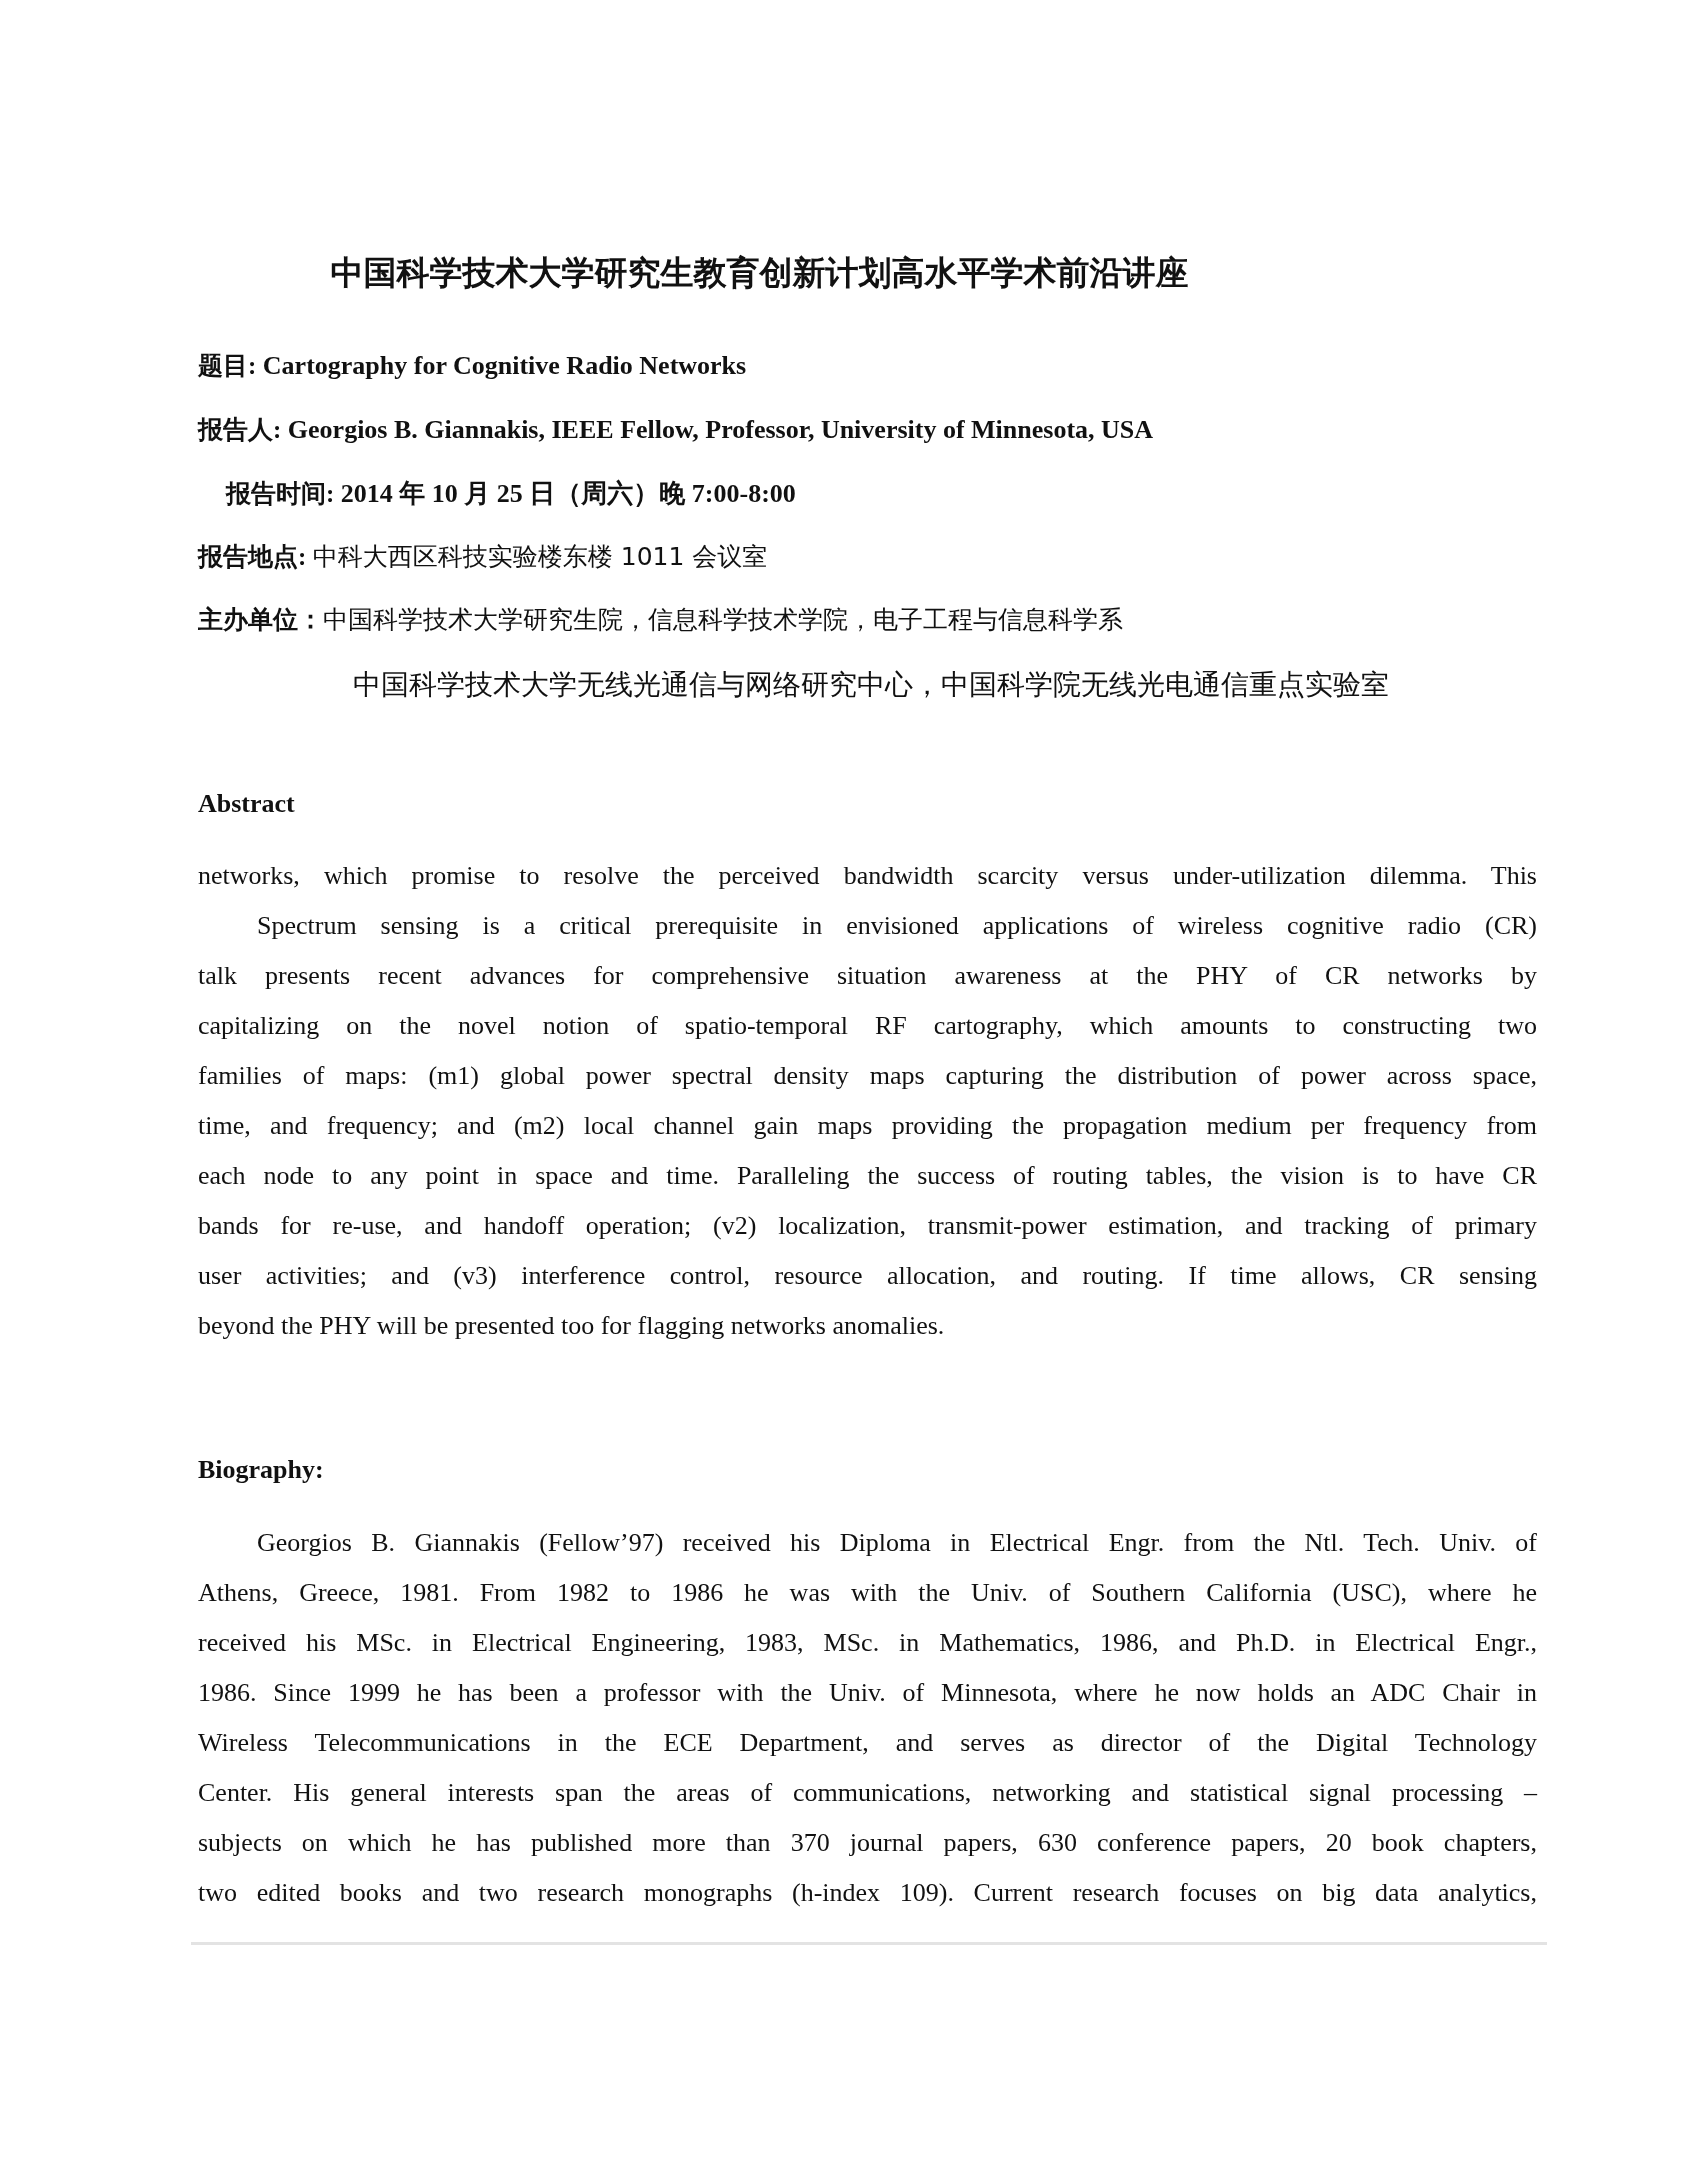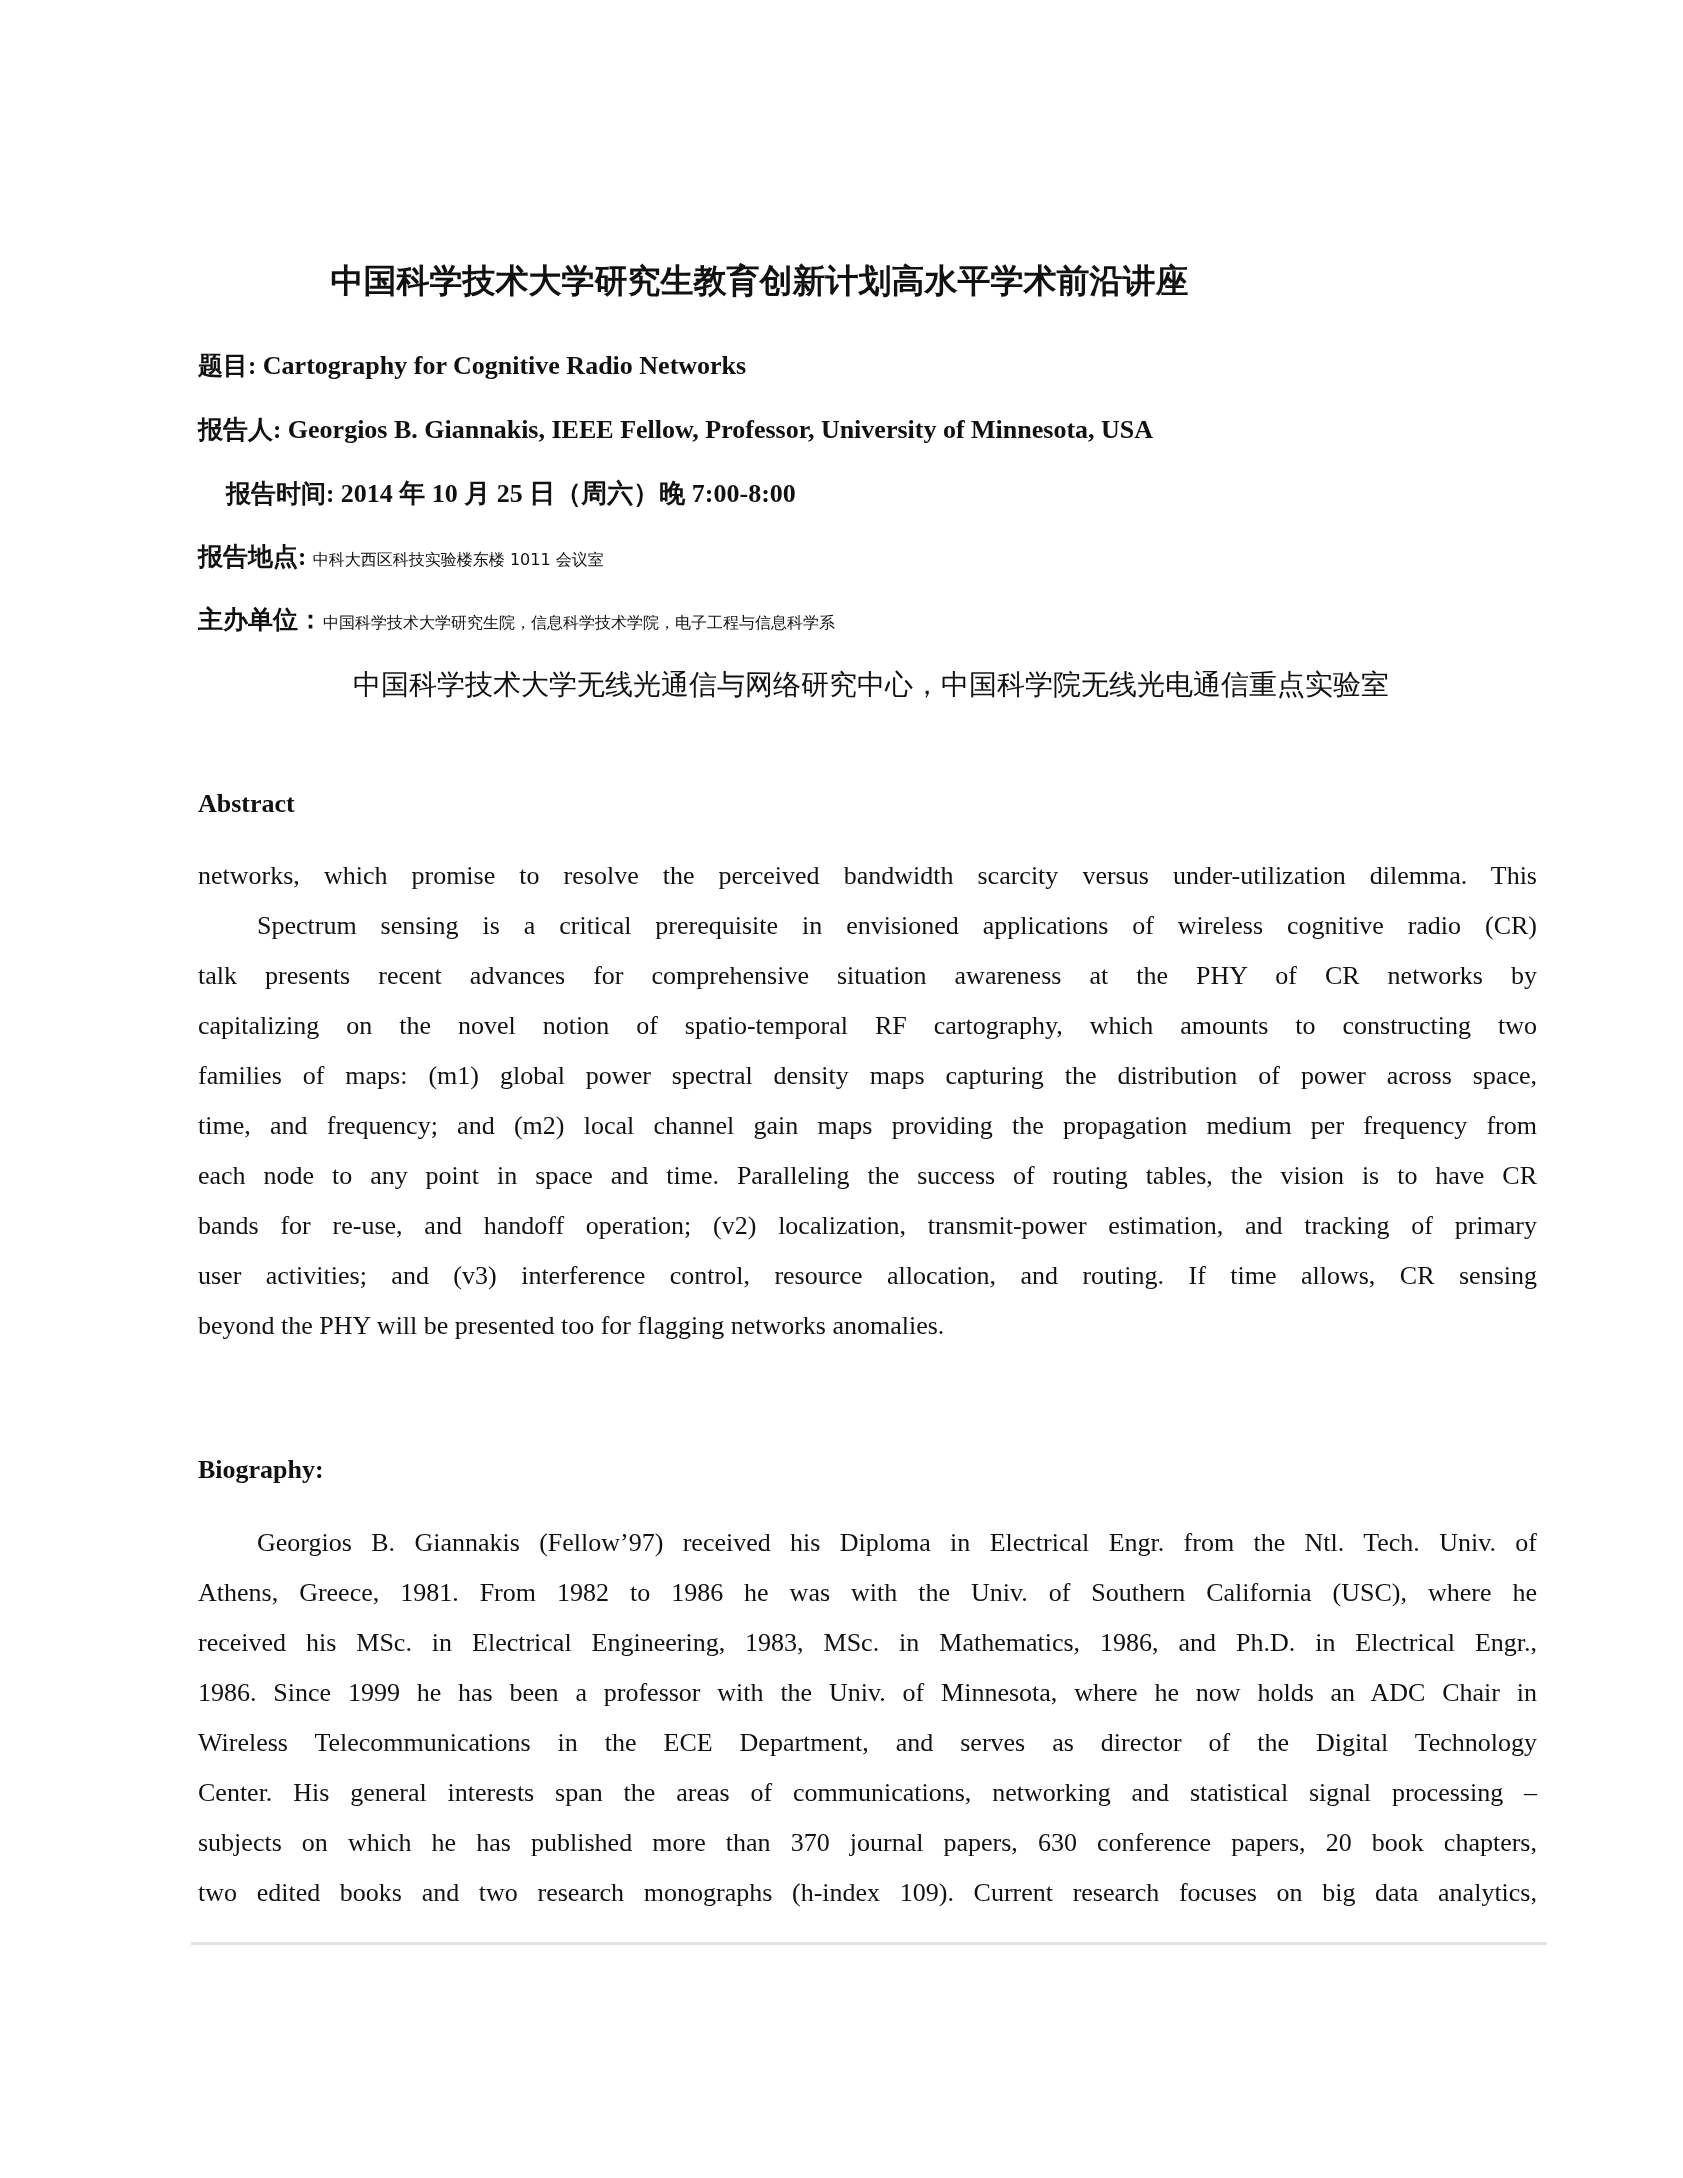--- a/index.html
+++ b/index.html
@@ -1,24 +1,24 @@
 <!DOCTYPE html>
 <html><head>
 <meta charset="utf-8">
 <style>
   html, body { margin: 0; padding: 0; background: #ffffff; }
   body { width: 1683px; height: 2178px; position: relative; overflow: hidden;
          font-family: "Liberation Serif", "DejaVu Serif", serif; color: #111; }
   .abs { position: absolute; white-space: nowrap; }
-  .title { left: 0; width: 1519px; top: 259px; text-align: center;
+  .title { left: 0; width: 1519px; top: 251px; text-align: center;
            font-family: "DejaVu Sans", "Liberation Sans", sans-serif;
            font-weight: bold; font-size: 33px; letter-spacing: 0px; }
   .hdr { left: 198px; font-size: 26px; font-weight: bold; }
   .hdr .lbl { font-family: Liberation Serif, serif; font-weight: bold; font-size: 25px; }
-  .hdr .cn { font-family: "DejaVu Sans", sans-serif; font-weight: normal; font-size: 16px; }
+  .hdr .cn { font-family: "DejaVu Sans", sans-serif; font-weight: normal; font-size: 25px; }
   .org2 { left: 353px; font-family: "DejaVu Sans", sans-serif; font-size: 28px; }
   .section-head { left: 198px; font-size: 26px; font-weight: bold; }
   .para { position: absolute; left: 198px; width: 1339px; font-size: 26px;
           line-height: 50px; text-align: justify; }
   .para .line { display: block; text-align: justify; text-align-last: justify; height: 50px; white-space: nowrap; }
   .para .line.first { text-indent: 59px; }
   .para .line.last { text-align-last: left; }
   .divider { position: absolute; left: 191px; top: 1942px; width: 1356px; height: 3px; background: #e3e3e3; }
 </style>
 </head>

